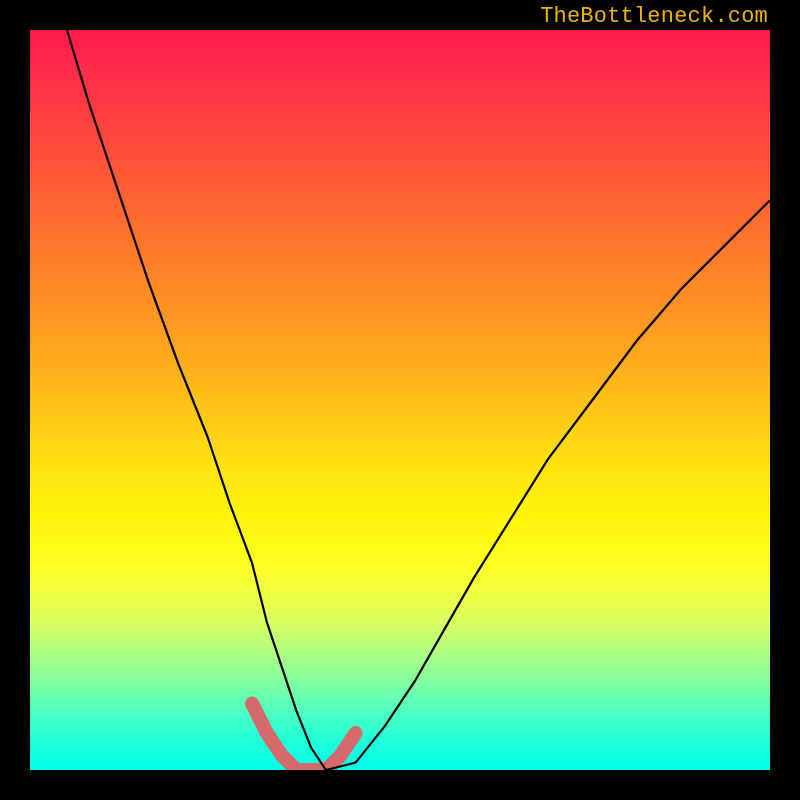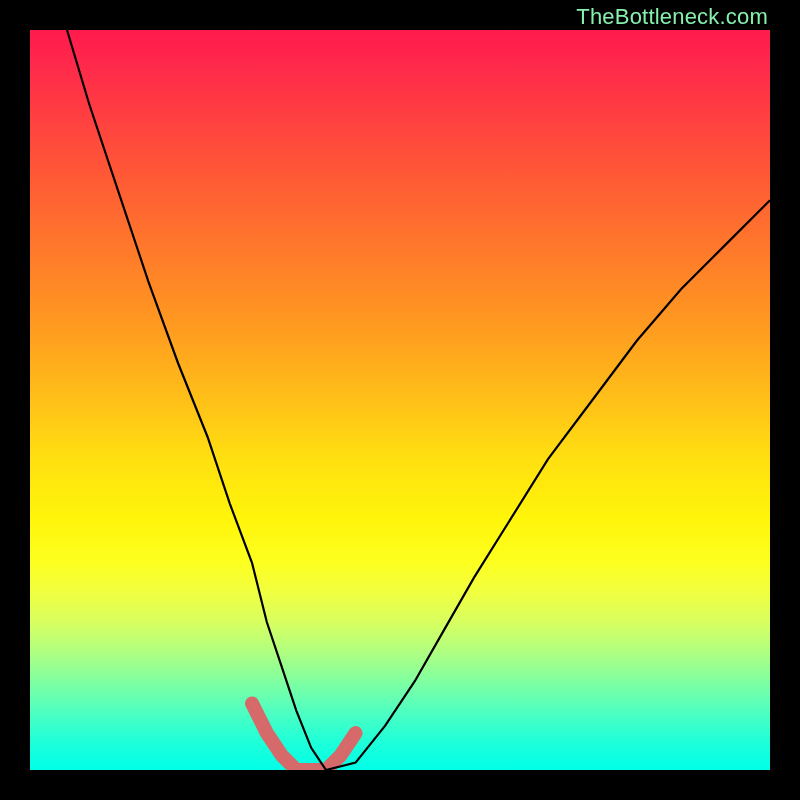--- a/index.html
+++ b/index.html
@@ -50,23 +50,24 @@
       #80ffa0 88%,
       #50ffc0 92%,
       #20ffd8 96%,
       #00ffe8 100%
     );
   }
   .watermark {
     position: absolute;
     top: 4px;
     right: 32px;
-    color: #86efac;
+    color: #eab308;
     font-size: 22px;
     letter-spacing: 0.2px;
+    font-family: Liberation Mono, monospace;
   }
   svg.curve {
     position: absolute;
     top: 0;
     left: 0;
     width: 100%;
     height: 100%;
   }
 </style>
 </head>

